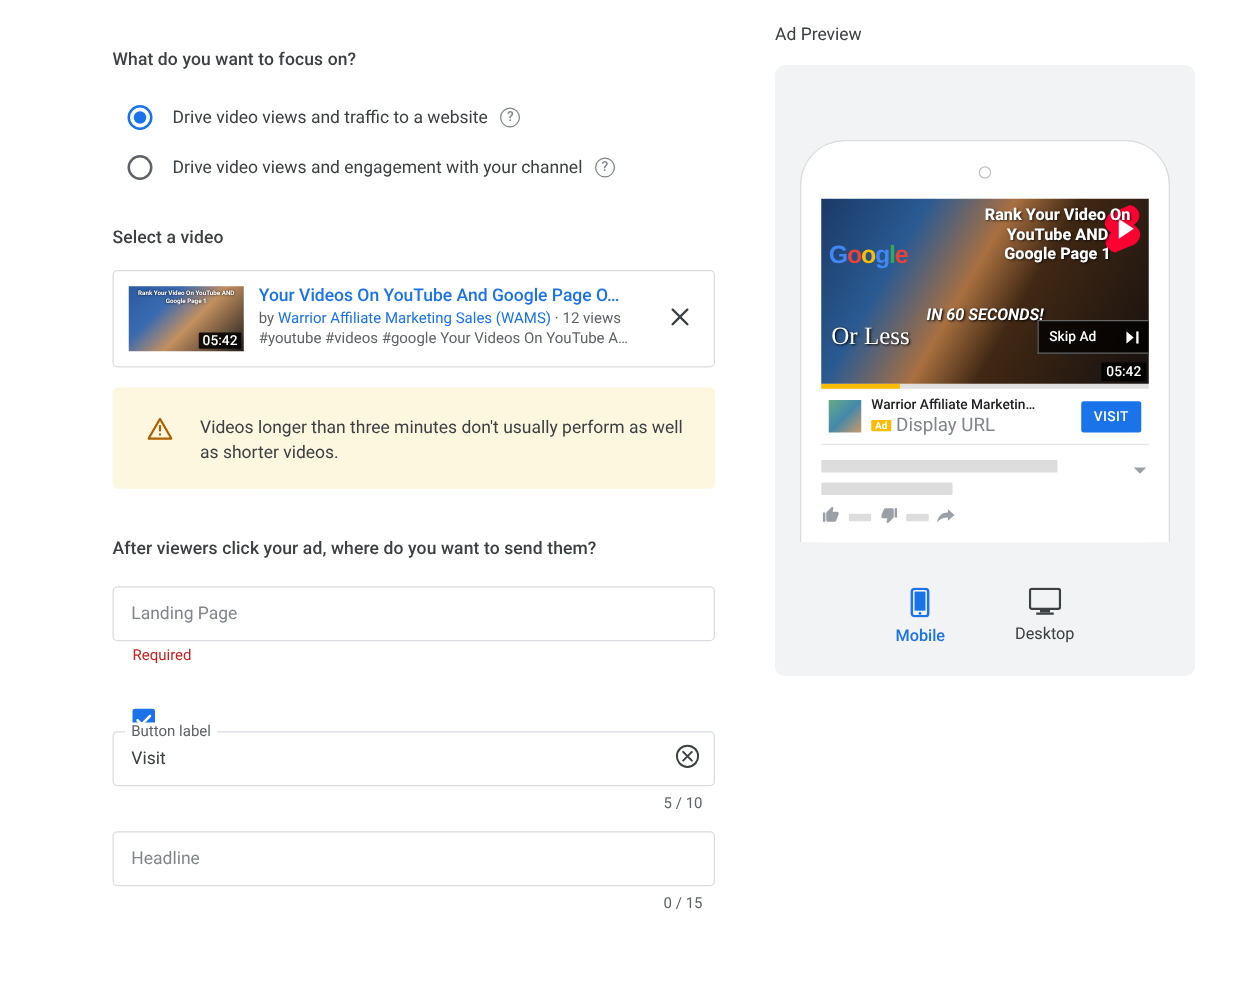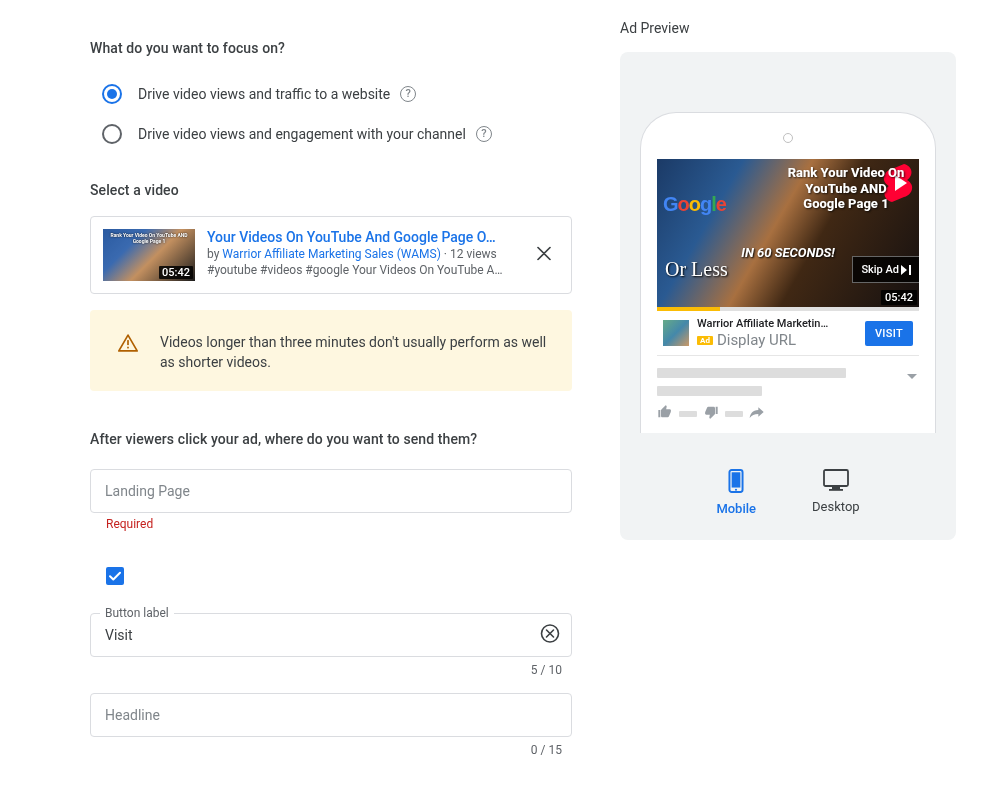--- a/index.html
+++ b/index.html
@@ -114,21 +114,21 @@
   }
   .text-field input {
     border: none; outline: none; width: 100%; font-size: 14px;
     font-family: inherit; color: #3c4043;
   }
   .text-field input::placeholder { color: #80868b; }
   .field-helper { font-size: 12px; color: #c5221f; margin-top: 4px; margin-left: 16px; }
   .field-counter { font-size: 12px; color: #5f6368; text-align: right; margin-top: 6px; margin-right: 10px; }
 
   .floated-field {
-    position: relative; margin-top: 28px; display:flex;
+    position: relative; display:flex;
   }
   .floated-field .float-label {
     position: absolute; top: -7px; left: 10px;
     background: #fff; padding: 0 5px;
     font-size: 12px; color: #5f6368;
   }
   .clear-icon-btn {
     position: absolute; right: 12px; top: 50%; transform: translateY(-50%);
     cursor: pointer;
   }
@@ -191,21 +191,21 @@
     font-size:20px; text-shadow:1px 1px 2px #000;
   }
   .yt-shorts {
     position:absolute; right:4px; top:4px; width:34px; height:40px;
   }
   .skip-btn {
     position: absolute; right: 0; bottom: 24px;
     background: rgba(0,0,0,0.78); color: #fff;
     border: 1px solid #666; border-right:none;
     font-size: 11px; font-weight:500; padding: 6px 8px;
-    display: flex; align-items: center; gap:2px;
+    display: flex; align-items: center; gap:24px;
   }
   .pduration {
     position: absolute; right: 2px; bottom: 2px;
     background: rgba(0,0,0,0.85); color: #fff;
     font-size: 11px; font-weight:500; padding: 1px 4px; border-radius:1px;
   }
   .pprogress {
     height: 4px; margin: 0 16px; background: #e0e0e0;
   }
   .pprogress-inner { width: 24%; height: 100%; background: #fbbc05; }

